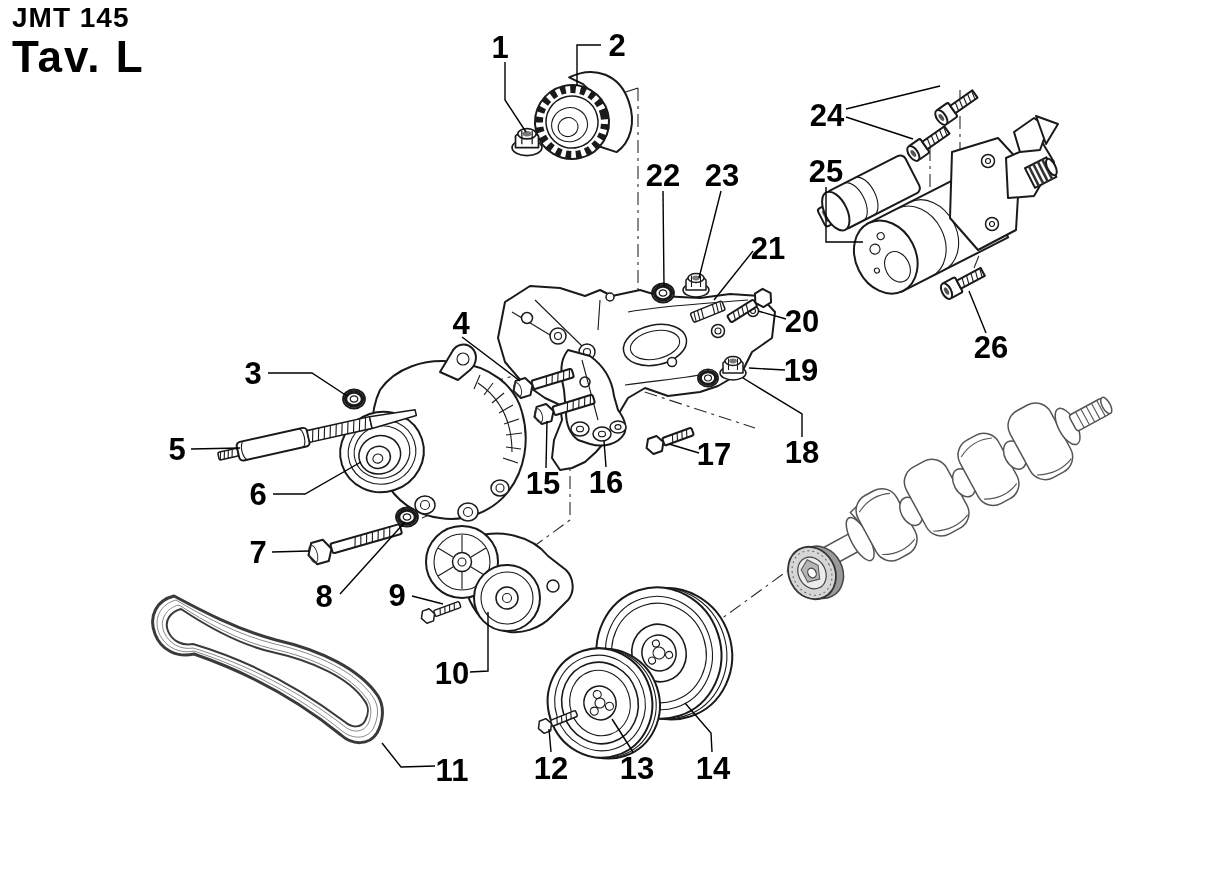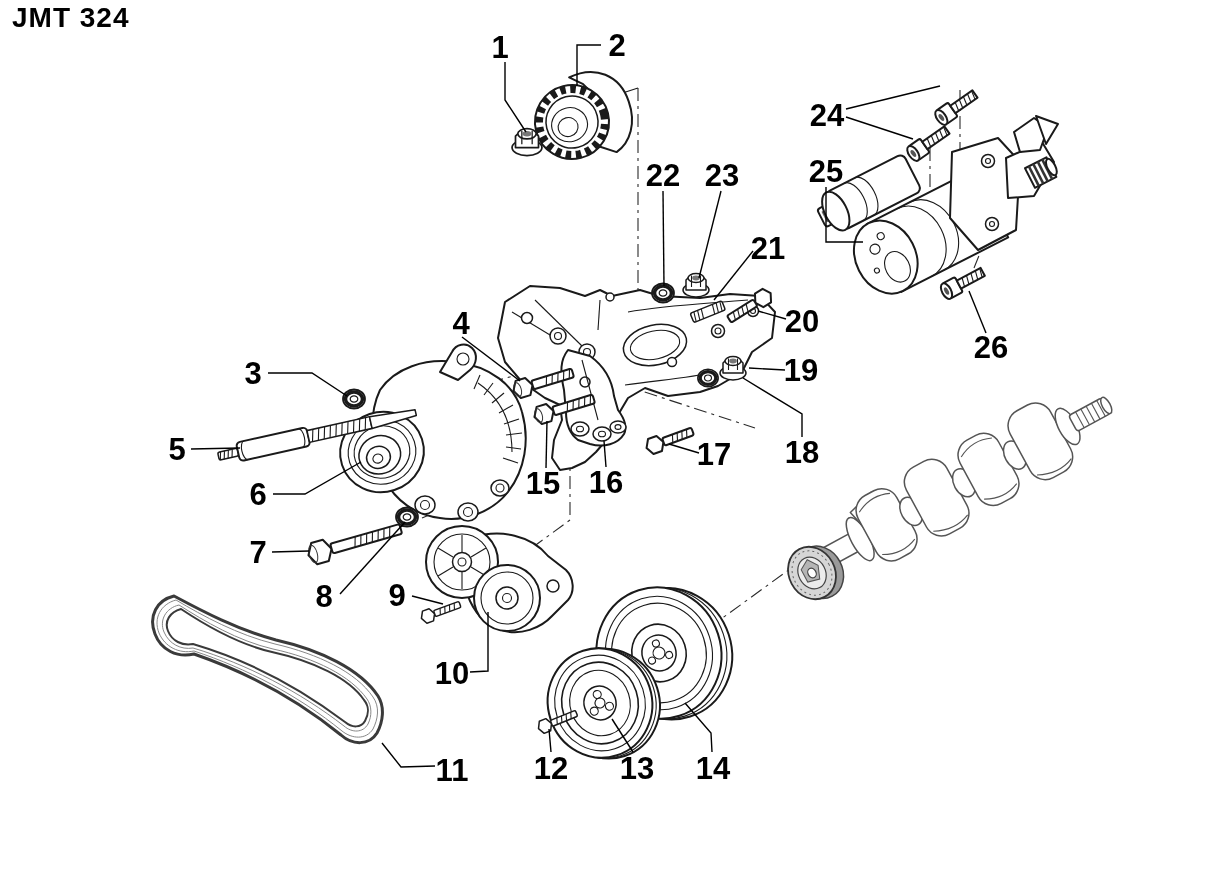--- a/index.html
+++ b/index.html
@@ -446,16 +446,17 @@
         <text x="768" y="248" dy="0.36em" class="part-label">21</text>
         <text x="663" y="175" dy="0.36em" class="part-label">22</text>
         <text x="722" y="175" dy="0.36em" class="part-label">23</text>
         <text x="827" y="115" dy="0.36em" class="part-label">24</text>
         <text x="826" y="171" dy="0.36em" class="part-label">25</text>
         <text x="991" y="347" dy="0.36em" class="part-label">26</text>
       </g>
   </svg>
 
   <div class="title-block">
-    <div class="title-code">JMT 324</div>
+    <div class="title-code">JMT 145</div>
+    <div class="title-plate">Tav. L</div>
   </div>
 
 </div>
 
 </body></html>

